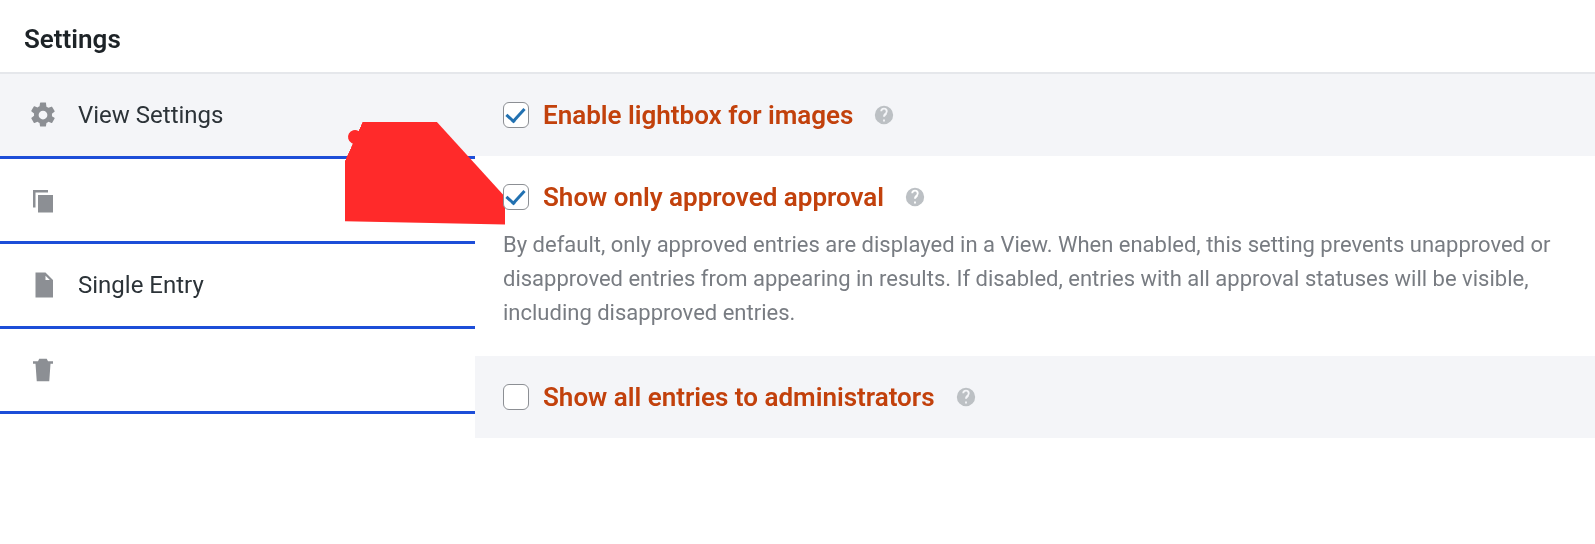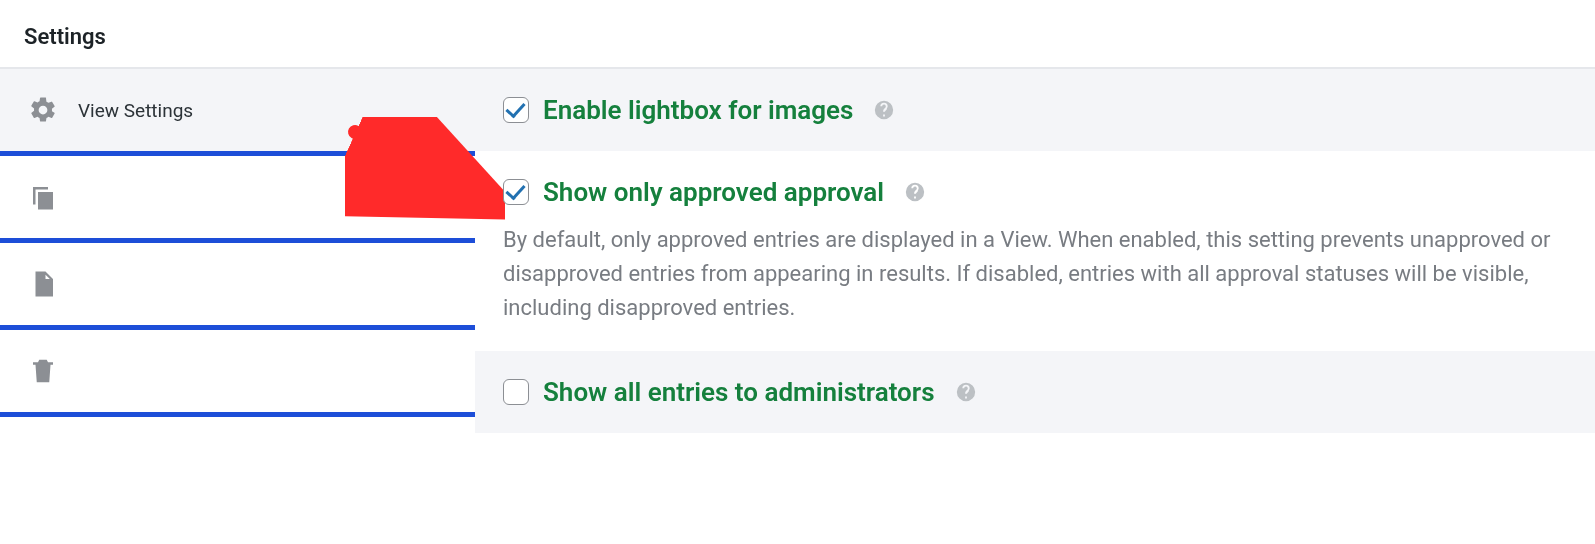--- a/index.html
+++ b/index.html
@@ -9,42 +9,42 @@
     }
     body {
       font-family: -apple-system, BlinkMacSystemFont, "Segoe UI", Roboto, Helvetica, Arial, sans-serif;
       background: #ffffff;
       color: #1d2327;
       font-size: 20px;
       width: 1595px;
     }
     .settings-header {
       padding: 24px 24px 18px;
-      font-size: 22px;
+      font-size: 26px;
       font-weight: 600;
       color: #1d2327;
     }
     .layout {
       display: flex;
       border-top: 2px solid #e5e7eb;
     }
     .sidebar {
       width: 475px;
       flex-shrink: 0;
       background: #ffffff;
     }
     .sidebar-item {
       display: flex;
       align-items: center;
       gap: 20px;
       padding: 26px 28px;
-      border-bottom: 5px solid #1d4ed8;
+      border-bottom: 3px solid #1d4ed8;
       cursor: pointer;
       color: #2c3338;
-      font-size: 19px;
+      font-size: 24px;
     }
     .sidebar-item.active {
       background: #f4f5f8;
     }
     .icon {
       width: 30px;
       height: 30px;
       fill: #8c8f94;
       flex-shrink: 0;
     }
@@ -59,21 +59,21 @@
       background: #f4f5f8;
     }
     .panel-row {
       display: flex;
       align-items: center;
       gap: 14px;
     }
     .panel-title {
       font-size: 26px;
       font-weight: 600;
-      color: #15803d;
+      color: #c2410c;
     }
     .panel-desc {
       margin-top: 16px;
       font-size: 22px;
       line-height: 1.55;
       color: #787c82;
     }
     .chk {
       appearance: none;
       -webkit-appearance: none;
@@ -131,20 +131,21 @@
     <div class="sidebar-item">
       <svg class="icon" viewBox="0 0 24 24">
         <path d="M4 4h12v2H6v12H4V4zm4 4h12v14H8V8z"></path>
       </svg>
     </div>
 
     <div class="sidebar-item">
       <svg class="icon" viewBox="0 0 24 24">
         <path d="M14 2H6v20h14V8l-6-6zm0 2.5L17.5 8H14V4.5z"></path>
       </svg>
+      <span>Single Entry</span>
     </div>
 
 
     <div class="sidebar-item">
       <svg class="icon" viewBox="0 0 24 24">
         <path d="M6 7h12l-1 14H7L6 7zm3-4h6l1 2h4v2H4V5h4l1-2z"></path>
       </svg>
     </div>
 
   </div>

